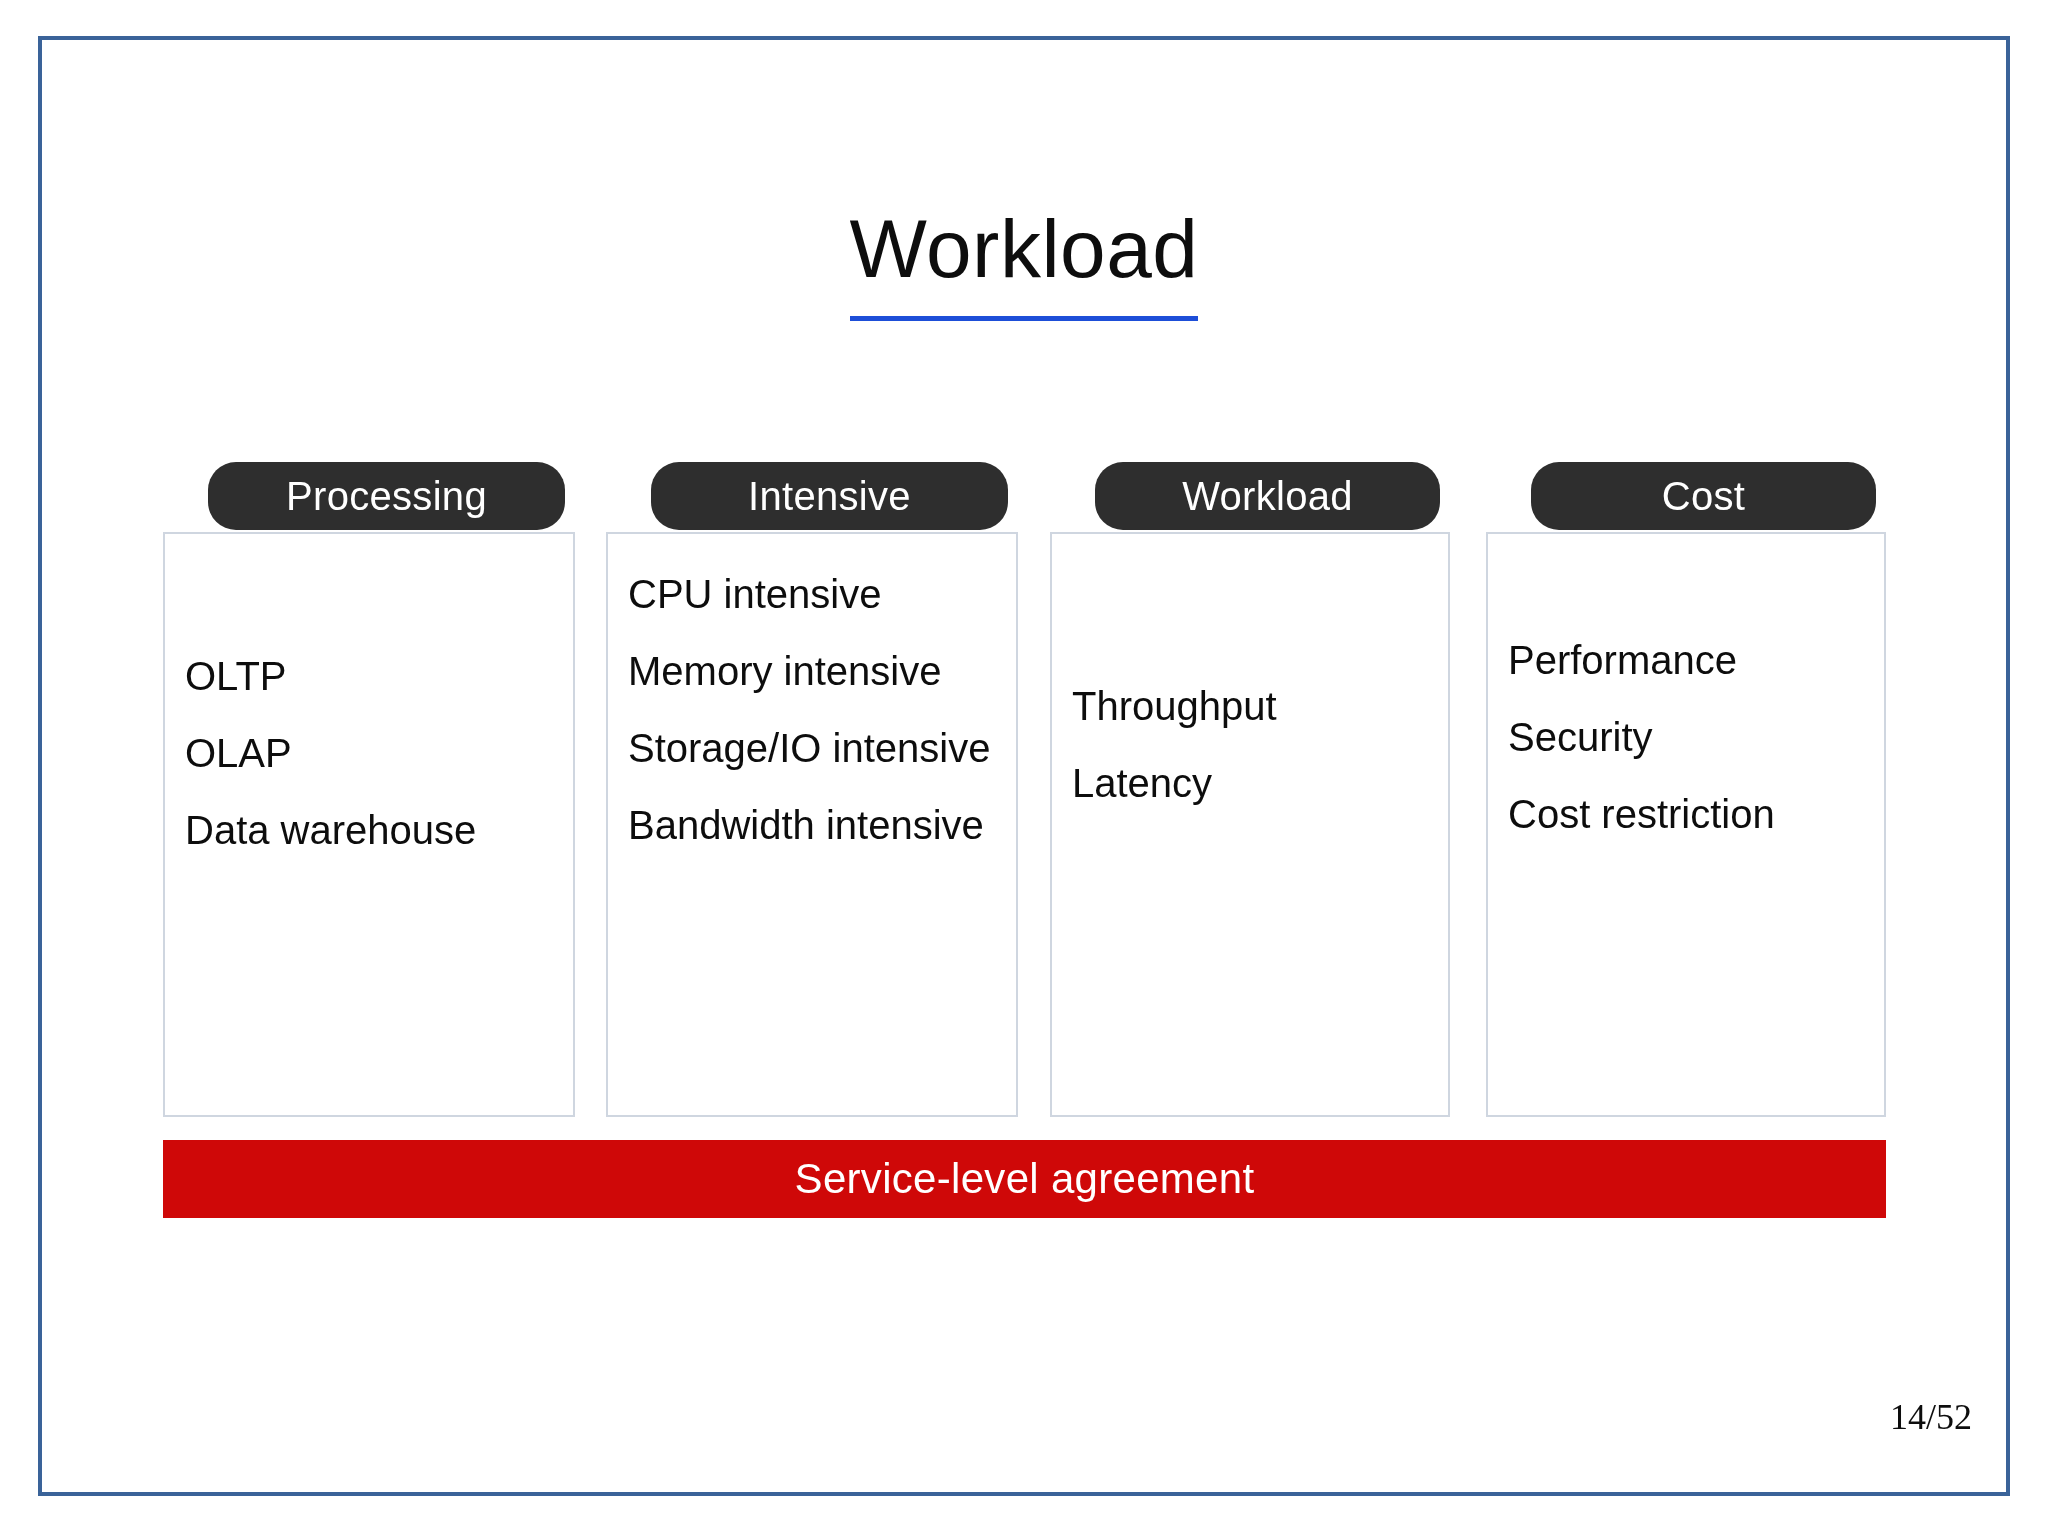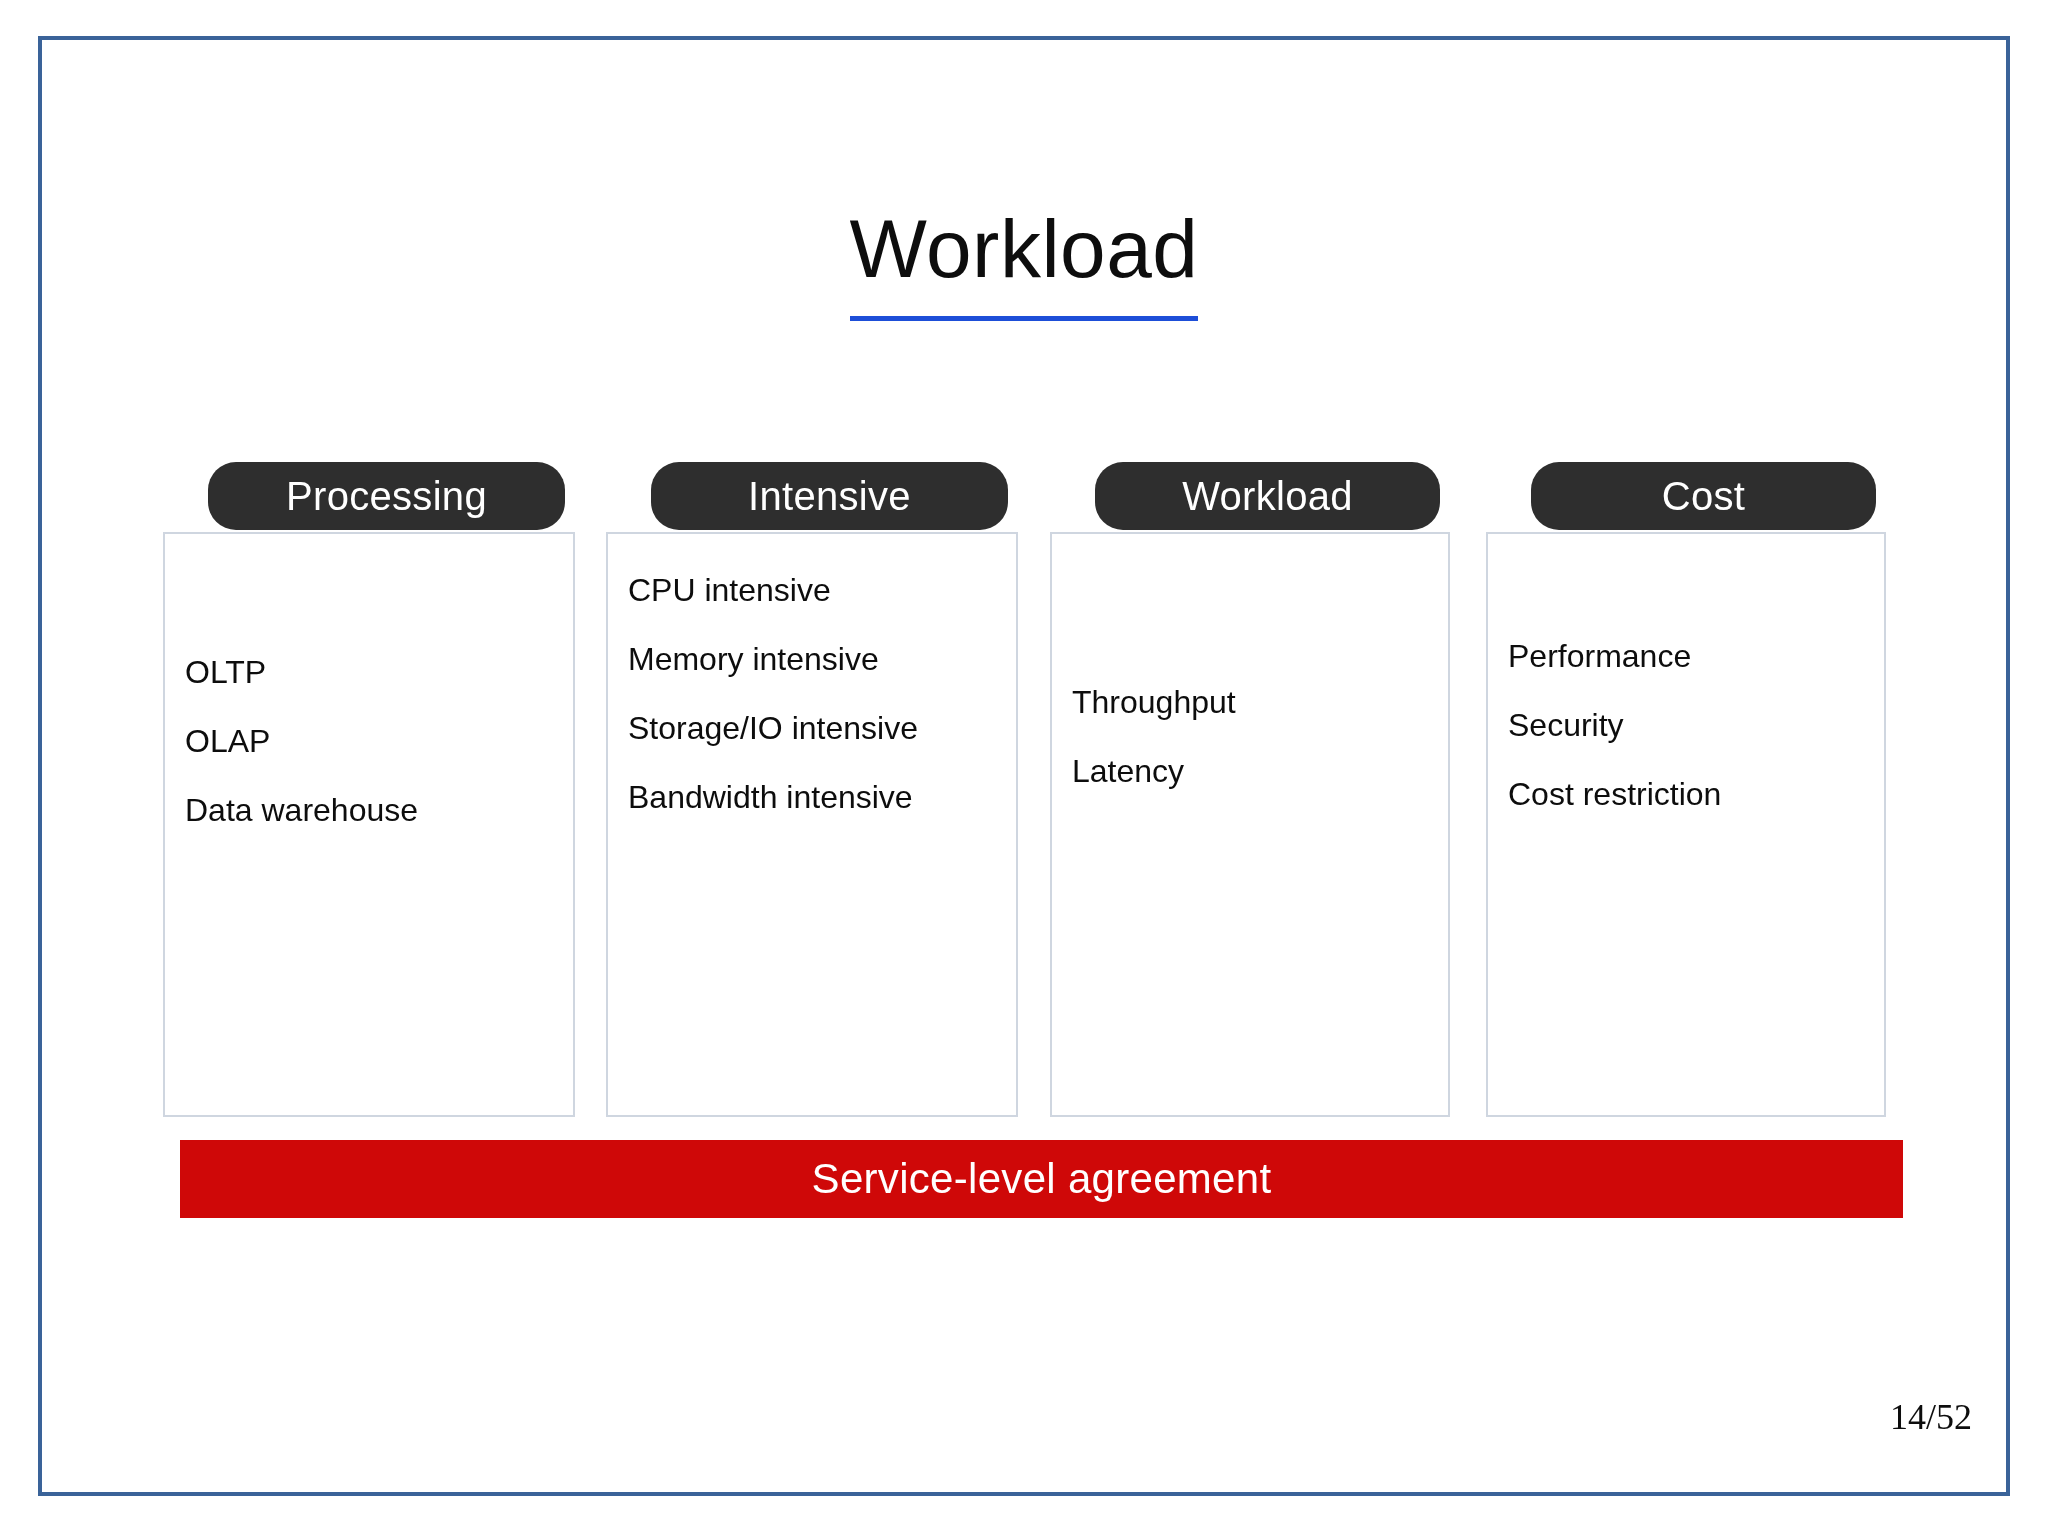--- a/index.html
+++ b/index.html
@@ -102,21 +102,21 @@
   .col-0 .col-header { left: 45px;  right: 10px; }
   .col-1 .col-header { left: 45px;  right: 10px; }
   .col-2 .col-header { left: 45px;  right: 10px; }
   .col-3 .col-header { left: 45px;  right: 10px; }
 
   .col-list {
     position: absolute;
     left: 22px;
     right: 10px;
     z-index: 2;
-    font-size: 32px;
+    font-size: 40px;
     color: #0d0d0d;
     line-height: 1.0;
   }
   .col-0 .col-list { top: 178px; margin-top: 16px; }
   .col-1 .col-list { top: 112px; }
   .col-2 .col-list { top: 178px; margin-top: 46px; }
   .col-3 .col-list { top: 178px; }
 
   .col-item {
     margin-bottom: 37px;
@@ -131,21 +131,20 @@
     top: 1140px;
     width: 1723px;
     height: 78px;
     background: #cf0808;
     display: flex;
     align-items: center;
     justify-content: center;
     color: #ffffff;
     font-size: 42px;
     letter-spacing: 0.3px;
-    margin-left: 17px;
   }
 
   
   .page-number {
     position: absolute;
     right: 76px;
     top: 1396px;
     font-family: "Liberation Serif", serif;
     font-size: 36px;
     color: #0d0d0d;

